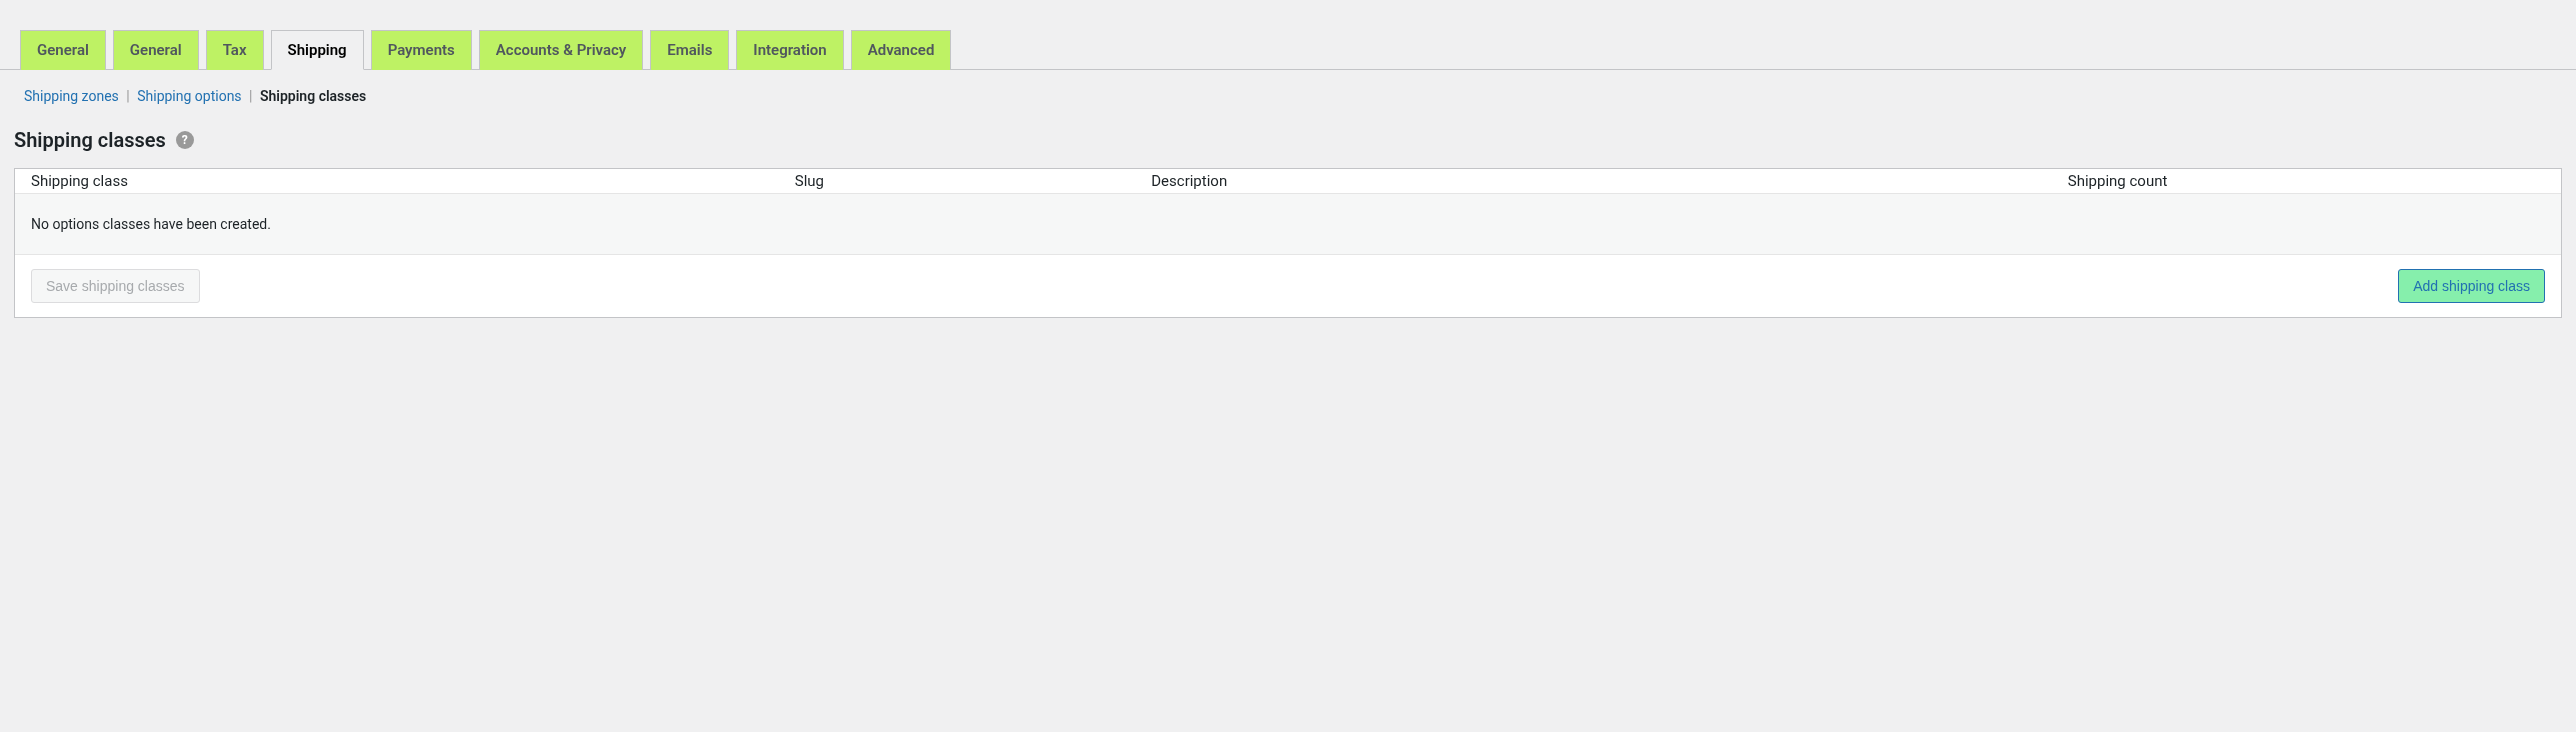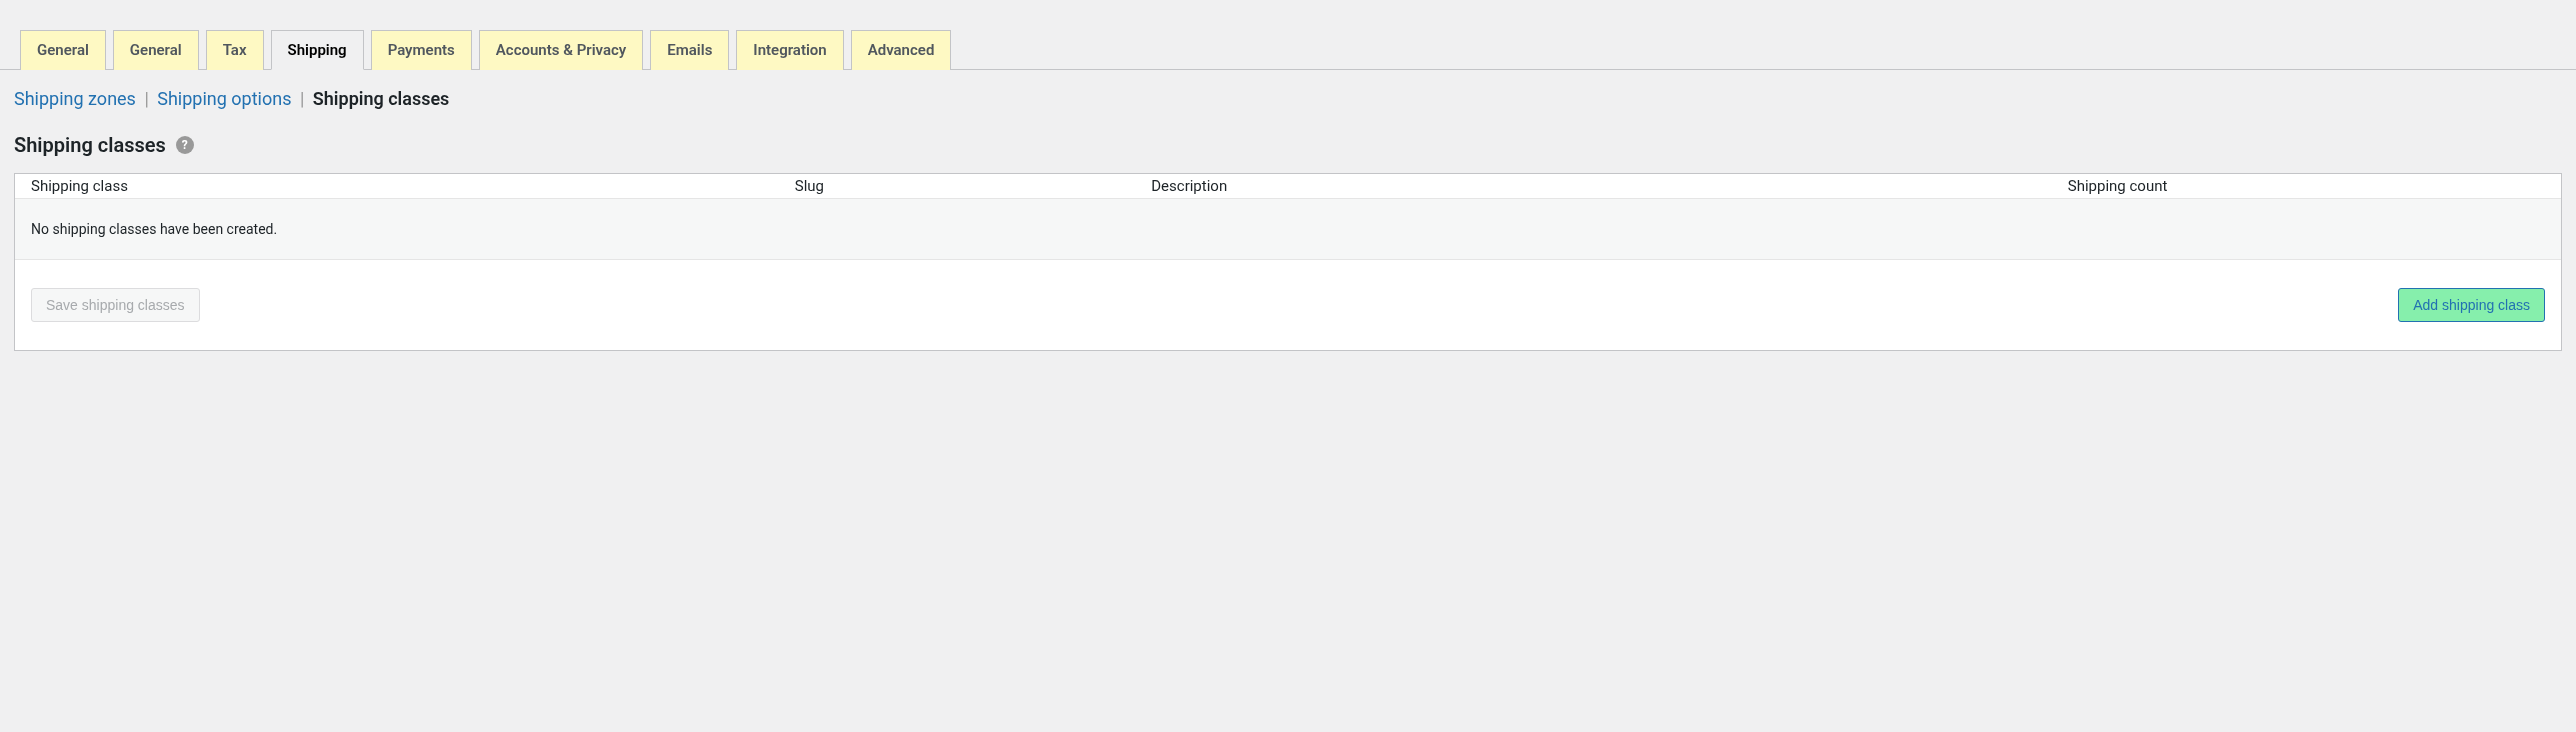--- a/index.html
+++ b/index.html
@@ -15,39 +15,39 @@
       padding: 0;
     }
     .nav-tabs {
       display: flex;
       gap: 7px;
       padding: 0 20px;
       margin-top: 30px;
       border-bottom: 1px solid #c3c4c7;
     }
     .nav-tab {
-      background: #fef9c3;
+      background: #bef264;
       border: 1px solid #c3c4c7;
       border-bottom: none;
       color: #50575e;
       font-size: 15px;
       font-weight: 600;
       padding: 10px 16px;
       cursor: pointer;
       margin-bottom: -1px;
       text-decoration: none;
     }
     .nav-tab.active {
       background: #f0f0f1;
       border-bottom: 1px solid #f0f0f1;
       color: #000;
     }
     .sub-nav {
-      padding: 18px 14px 0;
-      font-size: 18px;
+      padding: 18px 24px 0;
+      font-size: 14px;
     }
     .sub-nav a {
       color: #2271b1;
       text-decoration: none;
     }
     .sub-nav .sep {
       color: #999;
       margin: 0 4px;
     }
     .sub-nav .current {
@@ -108,21 +108,21 @@
       padding-right: 40px;
     }
     tbody td.empty {
       padding: 22px 16px;
       background: #f6f7f7;
       border-bottom: 1px solid #e5e5e5;
       color: #1d2327;
       font-size: 14px;
     }
     tfoot td {
-      padding: 28px 16px;
+      padding: 14px 16px;
     }
     .footer-actions {
       display: flex;
       justify-content: space-between;
       align-items: center;
     }
     .btn {
       font-size: 14px;
       padding: 8px 14px;
       border-radius: 3px;
@@ -175,21 +175,21 @@
     <thead>
       <tr>
         <th>Shipping class</th>
         <th class="slug">Slug</th>
         <th class="desc">Description</th>
         <th class="count">Shipping count</th>
       </tr>
     </thead>
     <tbody>
       <tr>
-        <td class="empty" colspan="4">No shipping classes have been created.</td>
+        <td class="empty" colspan="4">No options classes have been created.</td>
       </tr>
     </tbody>
     <tfoot>
       <tr>
         <td colspan="4">
           <div class="footer-actions">
             <button class="btn btn-disabled" disabled="">Save shipping classes</button>
             <button class="btn btn-secondary">Add shipping class</button>
           </div>
         </td>

